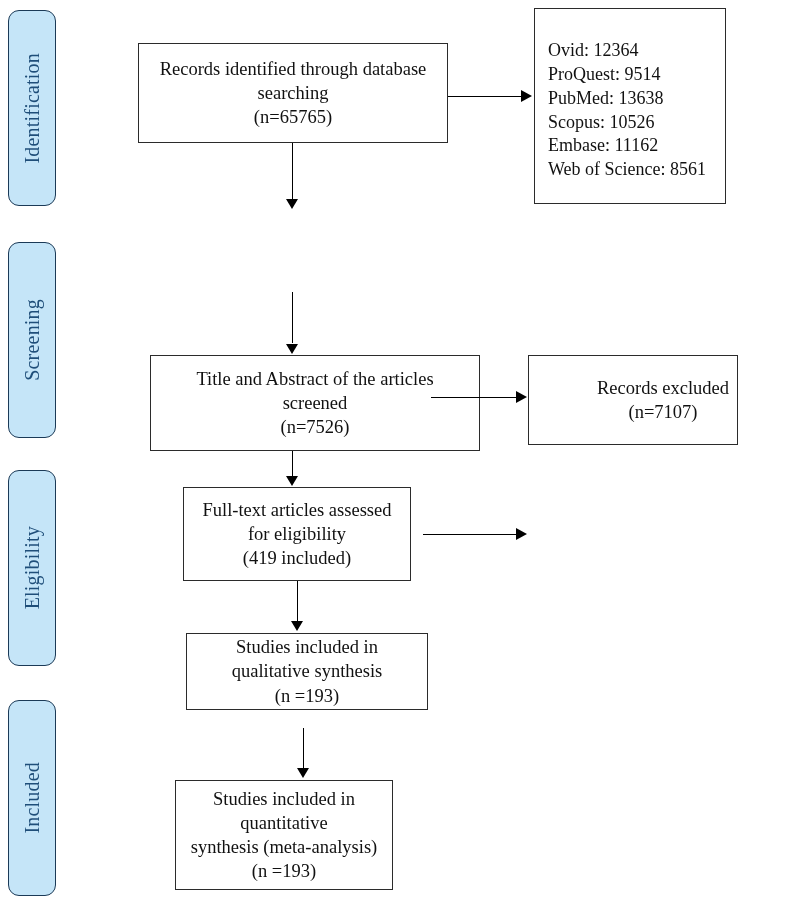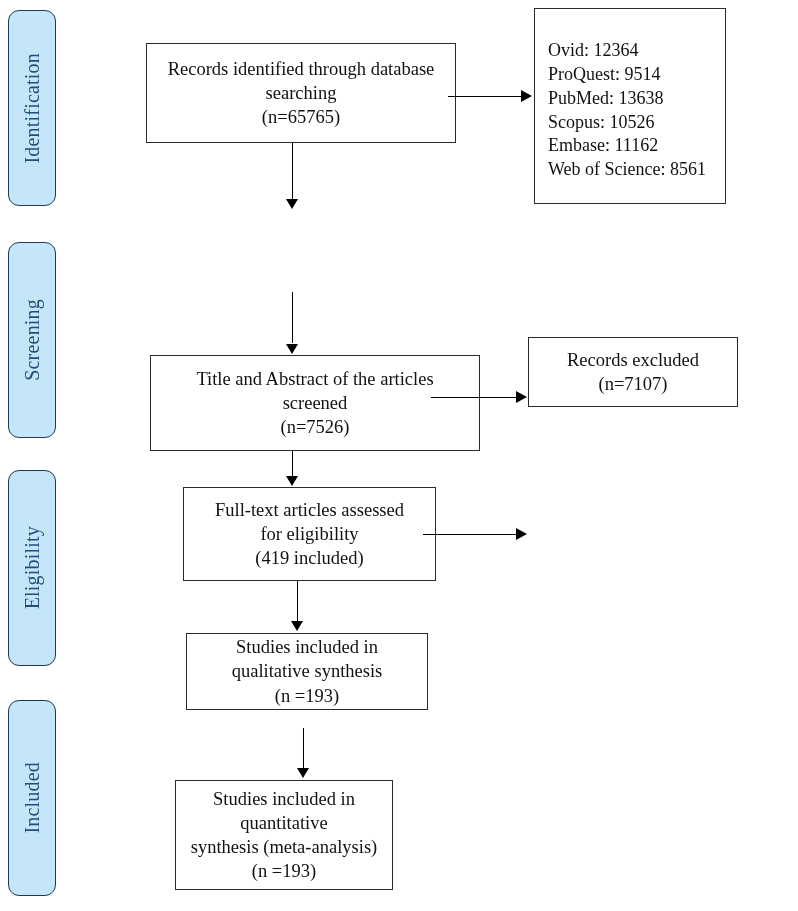--- a/index.html
+++ b/index.html
@@ -68,26 +68,26 @@
     align-items: center;
     justify-content: flex-start;
   }
   #box-databases .box-text {
     text-align: left;
     padding: 9px 0 0 13px;
     font-size: 18px;
     line-height: 1.33;
   }
 
-  #box-records-identified   { left: 146px; top: 43px;  width: 310px; height: 100px; }
+  #box-records-identified   { left: 138px; top: 43px;  width: 310px; height: 100px; }
   #box-databases            { left: 534px; top: 8px;   width: 192px; height: 196px; }
   #box-duplicates-removed   { left: 137px; top: 210px; width: 320px; height: 82px;  }
   #box-title-abstract       { left: 150px; top: 355px; width: 330px; height: 96px;  }
-  #box-records-excluded     { left: 528px; top: 337px; width: 210px; height: 70px;  }
-  #box-fulltext-assessed    { left: 183px; top: 487px; width: 253px; height: 94px;  }
+  #box-records-excluded     { left: 528px; top: 355px; width: 210px; height: 90px; justify-content: flex-end;  }
+  #box-fulltext-assessed    { left: 183px; top: 487px; width: 228px; height: 94px;  }
   #box-fulltext-excluded    { left: 528px; top: 487px; width: 210px; height: 94px;  }
   #box-qualitative          { left: 186px; top: 633px; width: 242px; height: 77px;  }
   #box-quantitative         { left: 175px; top: 780px; width: 218px; height: 110px; }
   .vline {
     position: absolute;
     width: 0;
     border-left: 1.6px solid #000;
   }
   .hline {
     position: absolute;

